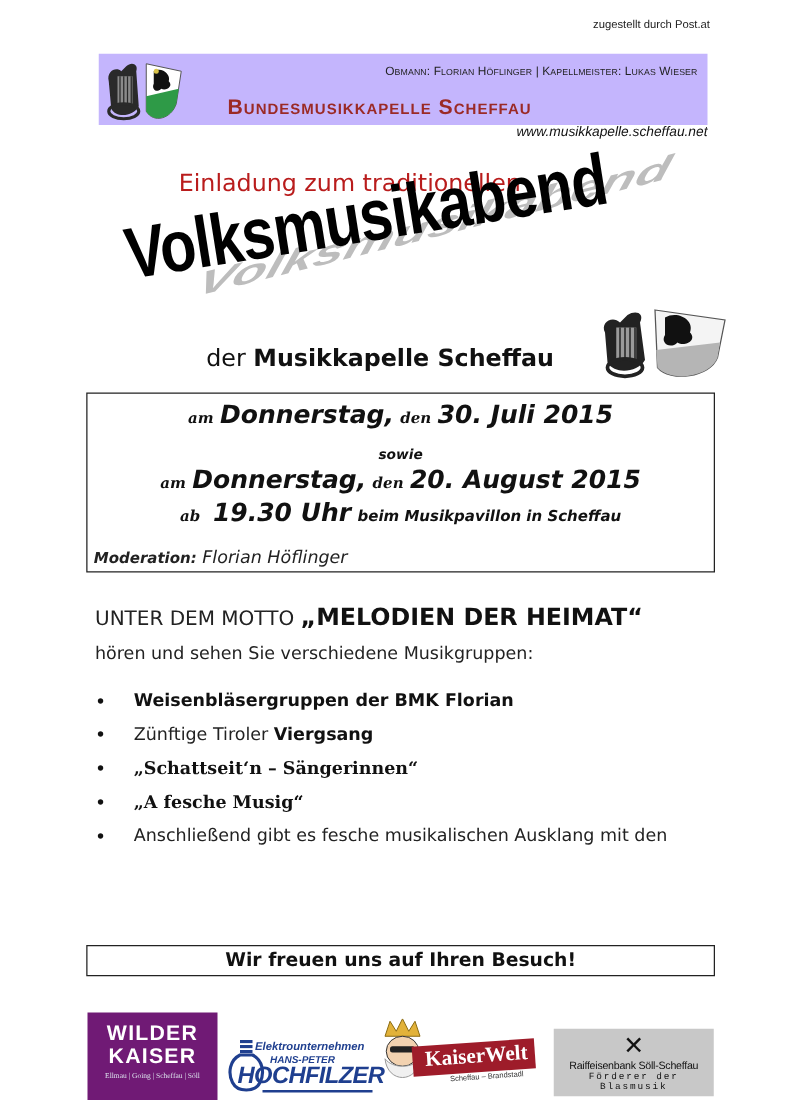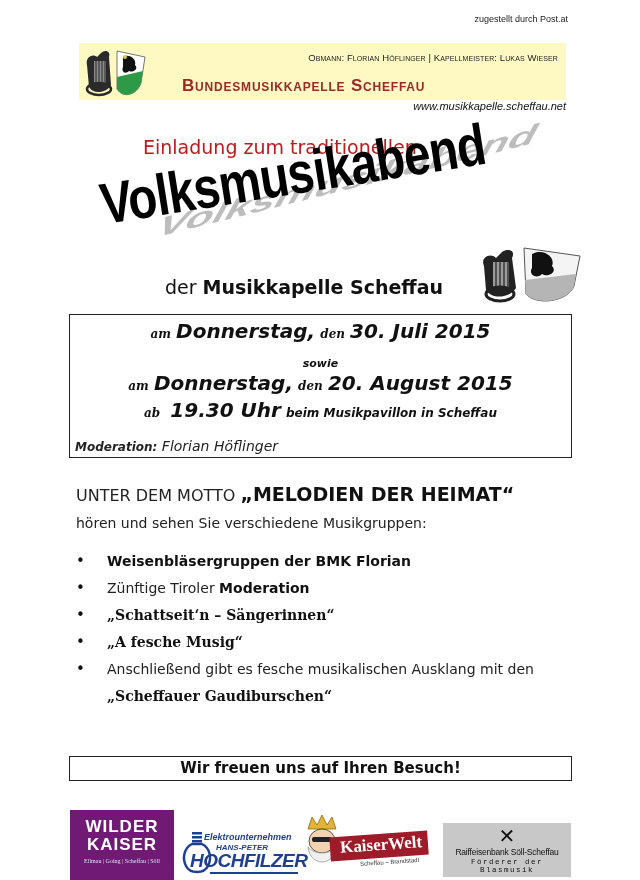--- a/index.html
+++ b/index.html
@@ -2,21 +2,21 @@
 <html><head>
 <meta charset="utf-8">
 <style>
   * { box-sizing: border-box; margin: 0; padding: 0; }
   html, body { width: 640px; height: 880px; background: #ffffff; overflow: hidden; }
   body { position: relative; font-family: "DejaVu Sans", sans-serif; color: #111; }
 
   .delivery-note { position: absolute; top: 14px; right: 72px; font-family: Liberation Sans, sans-serif; font-size: 9px; color: #222; }
 
   
-  .header-band { position: absolute; left: 79px; top: 43px; width: 487px; height: 57px; background: #fef9c3; }
+  .header-band { position: absolute; left: 79px; top: 43px; width: 487px; height: 57px; background: #c4b5fd; }
   .header-logo { position: absolute; left: 2px; top: 2px; width: 82px; height: 54px; }
   .header-officials { position: absolute; right: 8px; top: 9px; font-family: "Liberation Sans", sans-serif; font-size: 9.5px; color: #222; font-variant: small-caps; letter-spacing: 0.1px; }
   .header-org { position: absolute; left: 103px; top: 33px; font-family: "Liberation Sans", sans-serif; font-weight: bold; font-size: 17px; color: #9b2a26; font-variant: small-caps; letter-spacing: 0.8px; }
   .header-url { position: absolute; right: 74px; top: 100px; font-family: "Liberation Sans", sans-serif; font-style: italic; font-size: 11px; color: #111; }
 
   
   .invite-line { position: absolute; left: 143px; top: 136px; font-size: 19px; color: #b91c1c; font-family: "DejaVu Sans", sans-serif; }
   .title-wrap { position: absolute; left: 96px; top: 150px; width: 520px; height: 130px; }
   .title-main { position: absolute; left: 10px; top: 20px; font-family: "Liberation Sans", sans-serif; font-weight: bold; font-size: 58px; color: #000; transform: rotate(-9deg) scaleX(0.82); transform-origin: left bottom; letter-spacing: -1px; white-space: nowrap; }
   .title-shadow { position: absolute; left: 58px; top: 40px; font-family: "Liberation Sans", sans-serif; font-weight: bold; font-style: italic; font-size: 46px; color: #bdbdbd; transform: rotate(-14deg) skewX(-30deg) scaleY(0.55); transform-origin: left bottom; white-space: nowrap; z-index: 0; }
@@ -148,24 +148,24 @@
 </div>
 
 <div class="motto">
   <span>UNTER DEM MOTTO</span>
   <b>„MELODIEN DER HEIMAT“</b>
 </div>
 <div class="intro">hören und sehen Sie verschiedene Musikgruppen:</div>
 
 <ul class="bullets">
   <li><span></span><b>Weisenbläsergruppen der BMK Florian</b></li>
-  <li><span>Zünftige Tiroler </span><b>Moderation</b></li>
+  <li><span>Zünftige Tiroler </span><b>Viergsang</b></li>
   <li><b class="serif-b">„Schattseit‘n – Sängerinnen“</b></li>
   <li><b class="serif-b">„A fesche Musig“</b></li>
-  <li class="double"><span>Anschließend gibt es fesche musikalischen Ausklang mit den</span><br><b class="serif-b">„Scheffauer Gaudiburschen“</b></li>
+  <li class="double"><span>Anschließend gibt es fesche musikalischen Ausklang mit den</span><br></li>
 </ul>
 
 <div class="closing-box">Wir freuen uns auf Ihren Besuch!</div>
 
 <div class="sponsor sp-wk">
   <div class="l1">WILDER</div>
   <div class="l1" style="padding-top:0">KAISER</div>
   <div class="l3">Ellmau | Going | Scheffau | Söll</div>
 </div>
 

